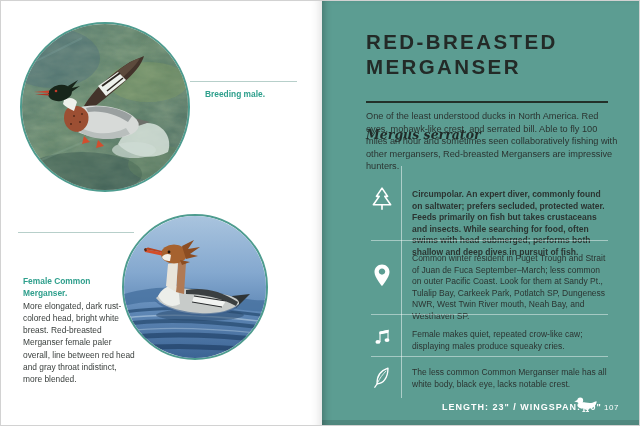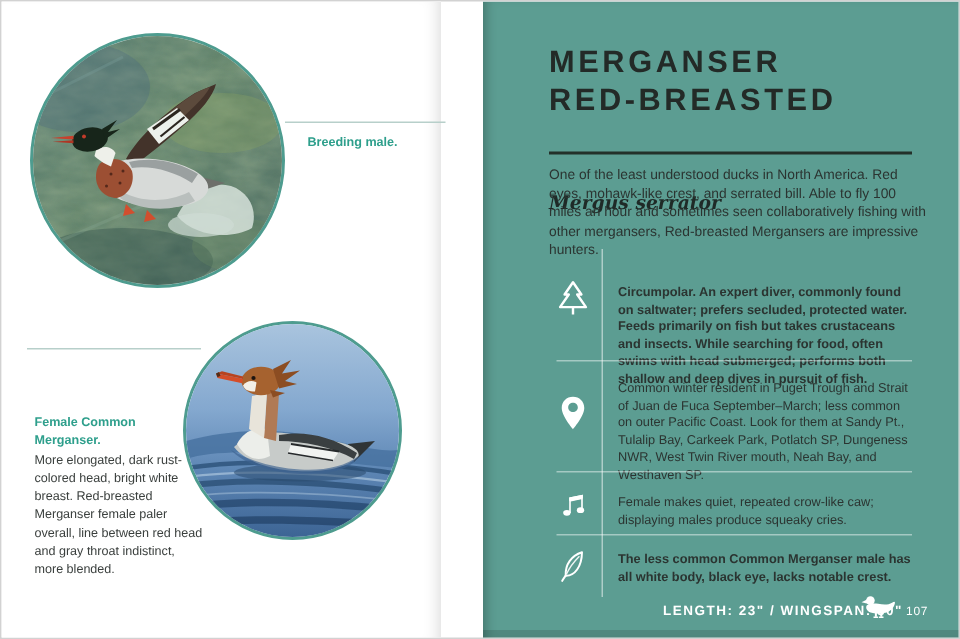--- a/index.html
+++ b/index.html
@@ -2,21 +2,21 @@
 <html><head>
 <meta charset="utf-8">
 <style>
   html,body{margin:0;padding:0;background:#fff;}
   .spread{
     position:relative;width:640px;height:426px;box-sizing:border-box;
     background:#ffffff;border:1px solid #d2d2d2;overflow:hidden;
     font-family:"Liberation Sans",sans-serif;
   }
   
-  .left-page{position:absolute;left:0;top:0;width:293px;height:426px;background:#fff;
+  .left-page{position:absolute;left:0;top:0;width:321px;height:426px;background:#fff;
     box-shadow:inset -10px 0 12px -10px rgba(0,0,0,.18);}
   .photo-circle{position:absolute;border-radius:50%;overflow:hidden;border:2.5px solid #4E9C8F;}
   .photo-circle svg{display:block;}
   .circle-1{left:19px;top:21px;width:166px;height:166px;}
   .circle-2{left:121px;top:213px;width:142px;height:142px;}
   .cap-line{position:absolute;height:1px;background:#b7cfca;}
   .cap-line-1{left:189px;top:80px;width:107px;}
   .cap-line-2{left:17px;top:231px;width:116px;}
   .caption{position:absolute;font-size:8.4px;line-height:12.3px;color:#3a3f3d;}
   .caption-1{left:204px;top:87px;width:100px;}
@@ -29,21 +29,21 @@
     font-size:20.5px;line-height:24.5px;letter-spacing:2.4px;}
   .sci-name{position:absolute;left:44px;top:82px;color:#1f2a27;
     font-family:"DejaVu Serif",serif;font-style:italic;font-weight:bold;font-size:12.5px;margin-top:44px;}
   .title-rule{position:absolute;left:44px;top:100px;width:242px;height:2px;background:#233029;}
   .intro{position:absolute;left:44px;top:109px;width:252px;margin:0;
     color:#2B3431;font-size:9.2px;line-height:12.6px;}
   .v-line{position:absolute;left:79px;top:165px;width:1px;height:232px;background:rgba(255,255,255,.5);}
   .divider{position:absolute;left:49px;width:237px;height:1px;background:rgba(255,255,255,.45);}
   .div-1{top:239px;} .div-2{top:313px;} .div-3{top:355px;}
   .section-text{position:absolute;left:90px;width:196px;color:#2B3431;font-size:8.5px;line-height:11.6px;}
-  .s1{top:188px;font-weight:bold;} .s2{top:252px;} .s3{top:328px;} .s4{top:366px;font-weight:bold;}
+  .s1{top:188px;font-weight:bold;} .s2{top:252px;} .s3{top:328px;} .s4{top:366px;}
   .section-icon{position:absolute;}
   .icon-tree{left:47px;top:185px;} .icon-pin{left:49px;top:262px;}
   .icon-music{left:50px;top:325px;} .icon-feather{left:49px;top:365px;}
   .footer-measure{position:absolute;left:120px;top:401px;color:#fff;font-weight:bold;
     font-size:9px;letter-spacing:1px;}
   .footer-duck{position:absolute;left:250px;top:394px;}
   .footer-page{position:absolute;left:282px;top:402px;color:#fff;font-size:8px;font-weight:normal;letter-spacing:.5px;}
   .bottom-shade{position:absolute;left:0;top:419px;width:319px;height:7px;background:rgba(0,0,0,.13);}
 </style>
 </head>
@@ -164,22 +164,22 @@
     <div class="cap-line cap-line-2"></div>
     <div class="caption caption-2">
       <div class="cap-heading">Female Common Merganser.</div>
       <div class="cap-body">More elongated, dark rust-colored head, bright white breast. Red-breasted Merganser female paler overall, line between red head and gray throat indistinct, more blended.</div>
     </div>
   </div>
 
   <div class="right-page">
 
     <div class="title">
+      <div>RED-BREASTED</div>
       <div>MERGANSER</div>
-      <div>RED-BREASTED</div>
     </div>
 
     <div class="sci-name">Mergus serrator</div>
     <div class="title-rule"></div>
 
     <p class="intro">One of the least understood ducks in North America. Red eyes, mohawk-like crest, and serrated bill. Able to fly 100 miles an hour and sometimes seen collaboratively fishing with other mergansers, Red-breasted Mergansers are impressive hunters.</p>
 
     <div class="v-line"></div>
 
     <span class="section-icon icon-tree">

